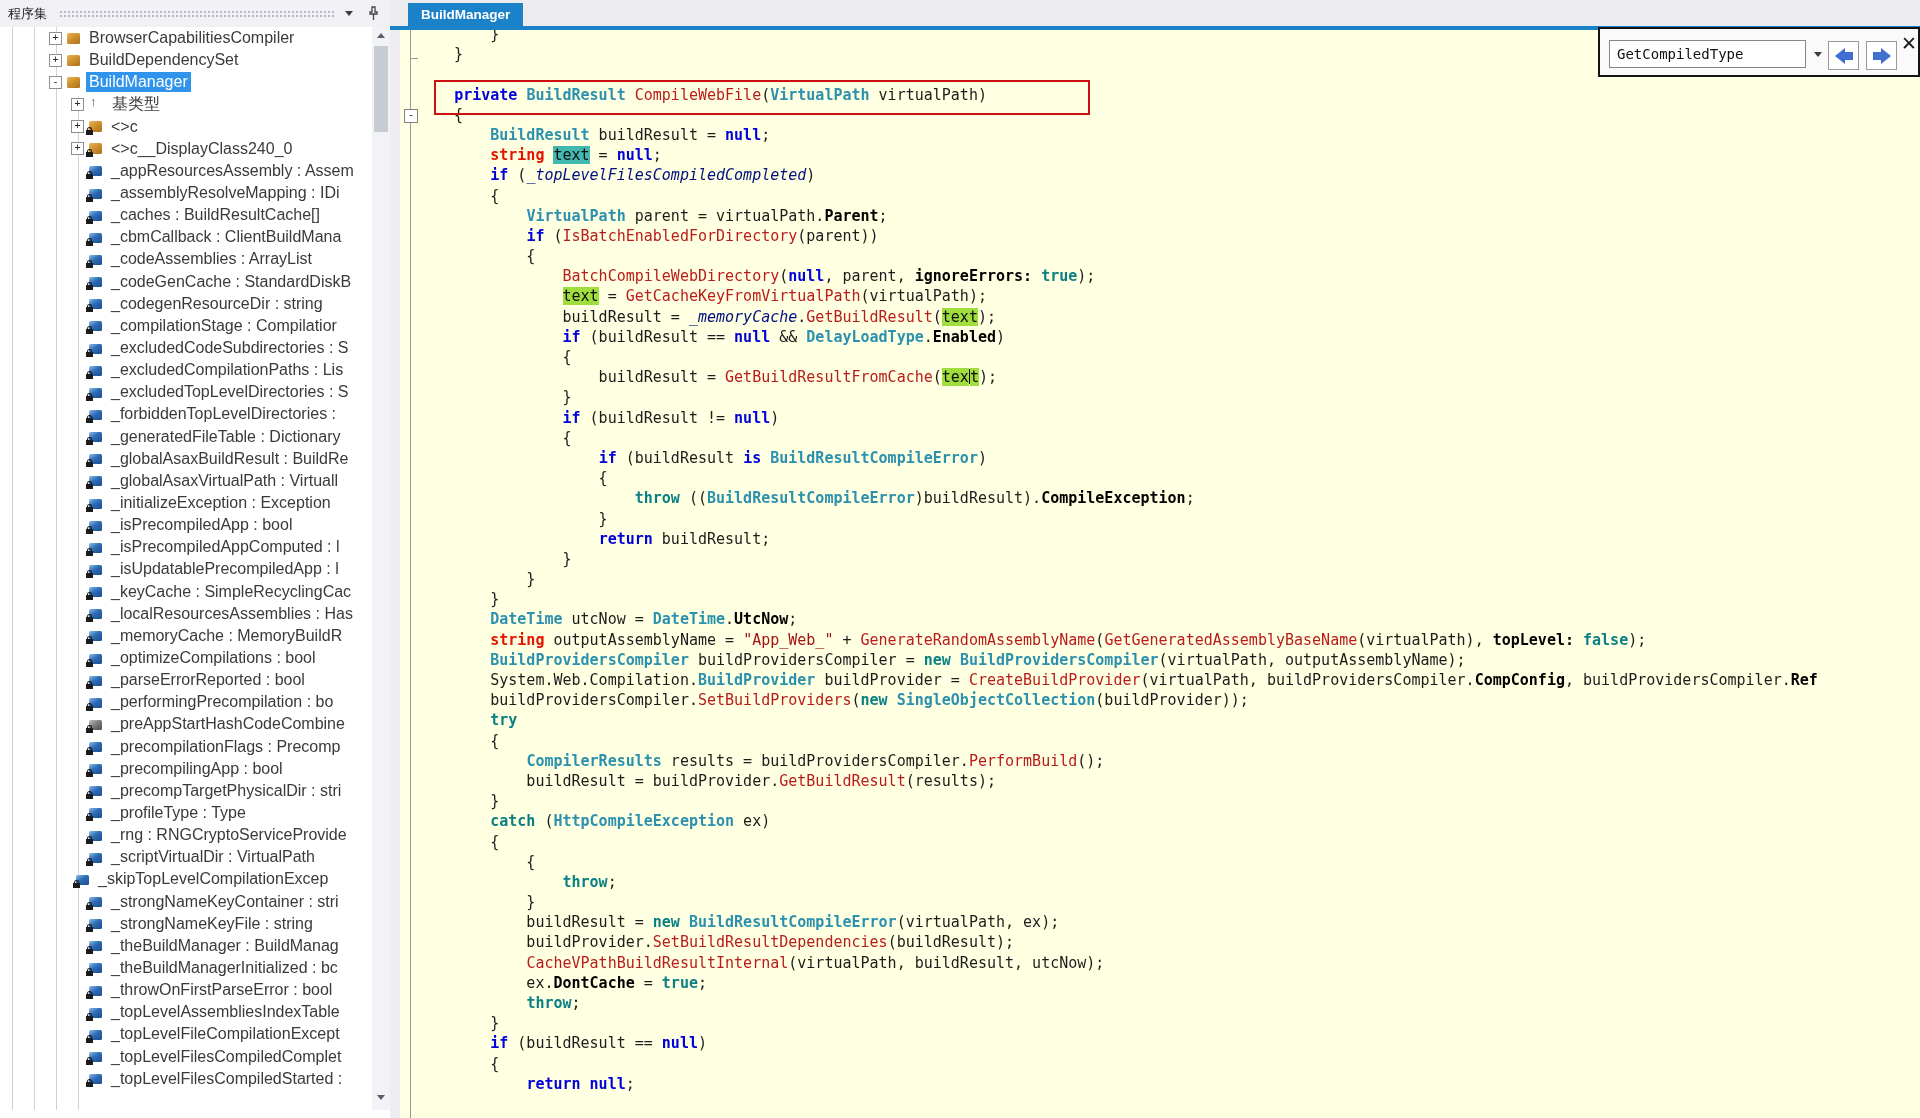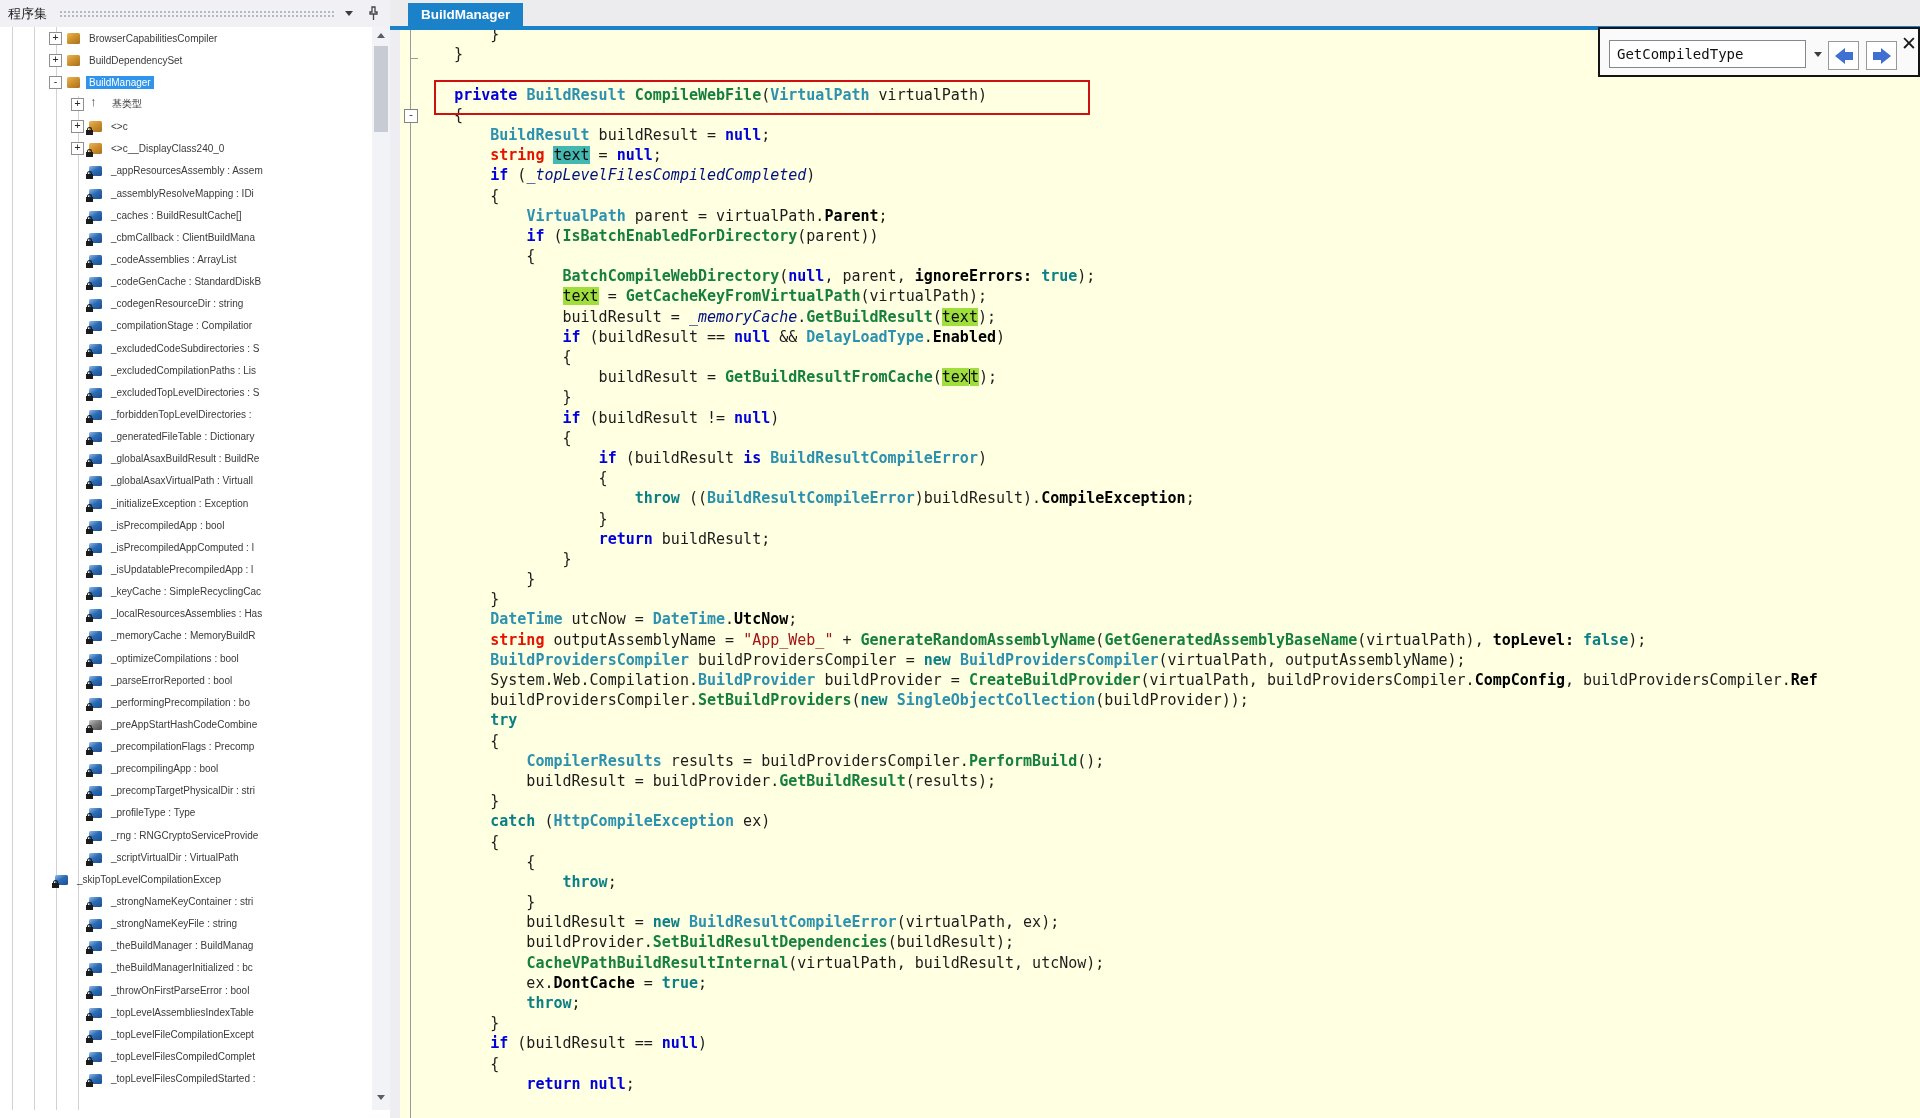--- a/index.html
+++ b/index.html
@@ -28,21 +28,21 @@
        width:13px;height:11px;border-radius:1.5px;}
   .base-type-icon{background:none;}
   .base-type-icon::before{content:"↑";position:absolute;left:1px;top:-4px;font-size:13px;font-weight:bold;color:#4a4a4a;}
   .field-private-icon{background:linear-gradient(145deg,#8FBCEC 0%,#2E6DB4 45%,#1B4C92 100%);
        width:13px;height:10px;margin-top:1px;border-radius:1.5px;}
   .field-private-static-icon{background:linear-gradient(145deg,#c2c2c2 0%,#7e7e7e 45%,#4c4c4c 100%);
        width:13px;height:10px;margin-top:1px;border-radius:1.5px;}
   .lock{position:absolute;left:-3px;bottom:-3px;width:7px;height:5px;background:#1c1c1c;display:block;}
   .lock::before{content:"";position:absolute;left:1px;top:-3px;width:3px;height:3px;
        border:1.2px solid #1c1c1c;border-bottom:none;border-radius:3px 3px 0 0;}
-  .tlabel{font-size:10px;color:#3a3a3a;padding:1px 3px;}
+  .tlabel{font-size:16px;color:#3a3a3a;padding:1px 3px;}
   .trow.sel .tlabel{background:#3094EC;color:#fff;}
 
   
   #tscroll{position:absolute;right:0;top:27px;width:18px;height:1083px;background:#F2F3F6;}
   .sb-btn{position:absolute;left:0;width:18px;height:17px;display:flex;align-items:center;justify-content:center;}
   .tri-up{width:0;height:0;border-left:4.5px solid transparent;border-right:4.5px solid transparent;border-bottom:5px solid #5c5c66;}
   .tri-down{width:0;height:0;border-left:4.5px solid transparent;border-right:4.5px solid transparent;border-top:5px solid #5c5c66;}
   #sb-thumb{position:absolute;left:2px;top:19px;width:14px;height:86px;background:#C7CBD4;}
 
   
@@ -56,21 +56,21 @@
   #foldbox{position:absolute;left:4px;top:79px;width:12px;height:12px;border:1px solid #848484;background:#fff;
            font-size:11px;line-height:10px;text-align:center;color:#333;font-family:"DejaVu Sans Mono",monospace;z-index:3;}
   #redbox{position:absolute;left:34px;top:50px;width:652px;height:31px;border:2.5px solid #CF1010;z-index:2;}
   #code{margin:-6px 0 0 0;padding:0 0 0 18px;font-family:"DejaVu Sans Mono","Liberation Mono",monospace;
         font-size:15px;}
   .cl{height:20.2px;line-height:20.2px;white-space:pre;}
   .c-n{color:#1c1c1c;}
   .c-k{color:#0101DC;font-weight:bold;}
   .c-c{color:#0A8084;font-weight:bold;}
   .c-t{color:#2B91AF;font-weight:bold;}
-  .c-m{color:#15803d;font-weight:bold;}
+  .c-m{color:#b91c1c;font-weight:normal;}
   .c-f{color:#001080;font-style:italic;}
   .c-p{color:#000;font-weight:bold;}
   .c-r{color:#E41400;font-weight:bold;}
   .c-s{color:#A31515;}
   .c-hd{background:#43B8B1;color:#0c0c0c;}
   .c-hr{background:#9FDE3D;color:#0c0c0c;}
   .caret{display:inline-block;width:0;border-left:1.6px solid #000;height:15px;vertical-align:-2px;}
 
   
   #navbox{position:absolute;left:1598px;top:27px;width:322px;height:50px;background:#FAFAFA;
@@ -363,21 +363,21 @@
         </span>
         <span class="tlabel">_rng : RNGCryptoServiceProvide</span>
       </div>
       <div class="trow" style="padding-left: 71px;">
         <span class="expsp"></span>
         <span class="ticon field-private-icon">
           <i class="lock"></i>
         </span>
         <span class="tlabel">_scriptVirtualDir : VirtualPath</span>
       </div>
-      <div class="trow" style="padding-left: 37px;">
+      <div class="trow" style="padding-left: 58px;">
         <span class="expsp"></span>
         <span class="ticon field-private-icon">
           <i class="lock"></i>
         </span>
         <span class="tlabel">_skipTopLevelCompilationExcep</span>
       </div>
       <div class="trow" style="padding-left: 71px;">
         <span class="expsp"></span>
         <span class="ticon field-private-icon">
           <i class="lock"></i>

